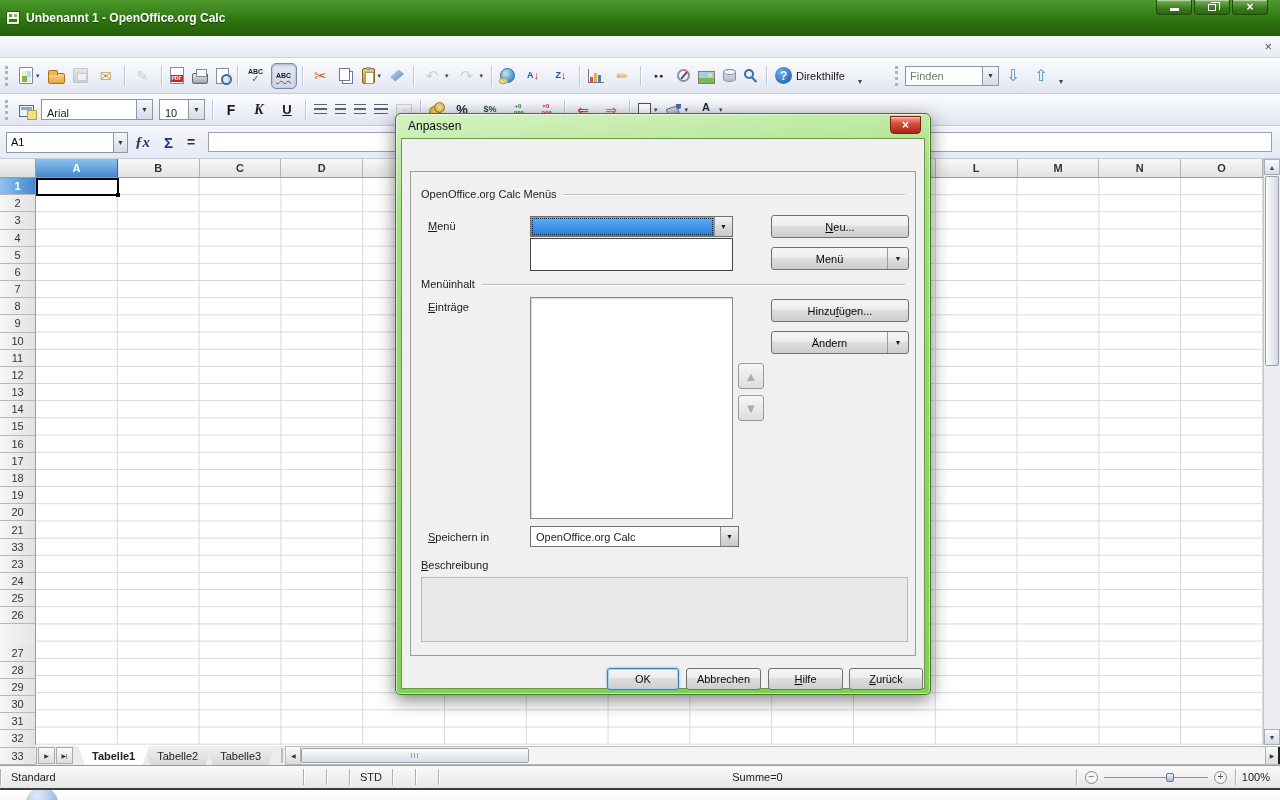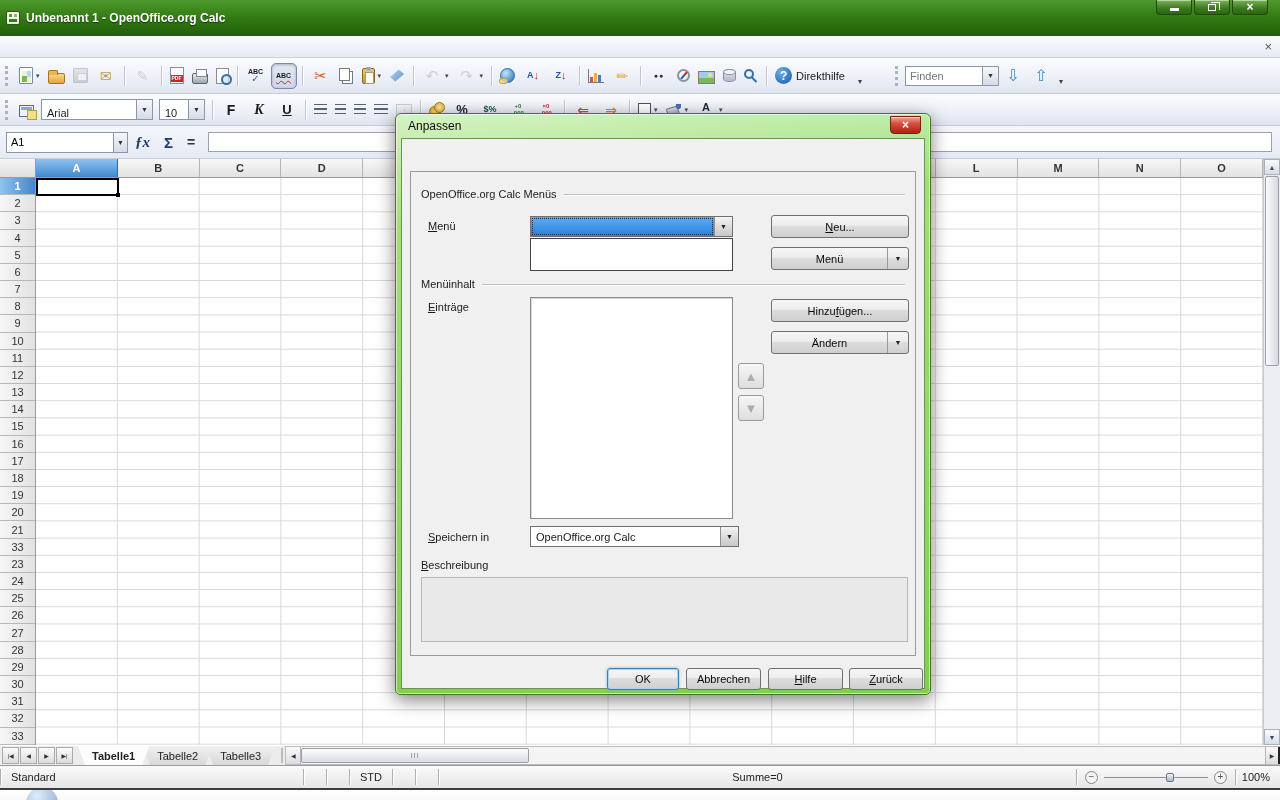--- a/index.html
+++ b/index.html
@@ -508,21 +508,21 @@
         <div class="rowh" style="height: 17.1818px;">17</div>
         <div class="rowh" style="height: 17.1818px;">18</div>
         <div class="rowh" style="height: 17.1818px;">19</div>
         <div class="rowh" style="height: 17.1818px;">20</div>
         <div class="rowh" style="height: 17.1818px;">21</div>
         <div class="rowh" style="height: 17.1818px;">33</div>
         <div class="rowh" style="height: 17.1818px;">23</div>
         <div class="rowh" style="height: 17.1818px;">24</div>
         <div class="rowh" style="height: 17.1818px;">25</div>
         <div class="rowh" style="height: 17.1818px;">26</div>
-        <div class="rowh" style="height: 17.1818px;">27</div>
+        <div class="rowh" style="height: 17.1818px; margin-top: 20px;">27</div>
         <div class="rowh" style="height: 17.1818px;">28</div>
         <div class="rowh" style="height: 17.1818px;">29</div>
         <div class="rowh" style="height: 17.1818px;">30</div>
         <div class="rowh" style="height: 17.1818px;">31</div>
         <div class="rowh" style="height: 17.1818px;">32</div>
         <div class="rowh" style="height: 17.1818px;">33</div>
       </div>
     <div class="cells" style="background-size: 81.8px 17.1818px;">
       <div class="acell" id="acell" style="left: 0px; top: 0px; width: 82.8px; height: 18.1818px;"></div>
     </div>

